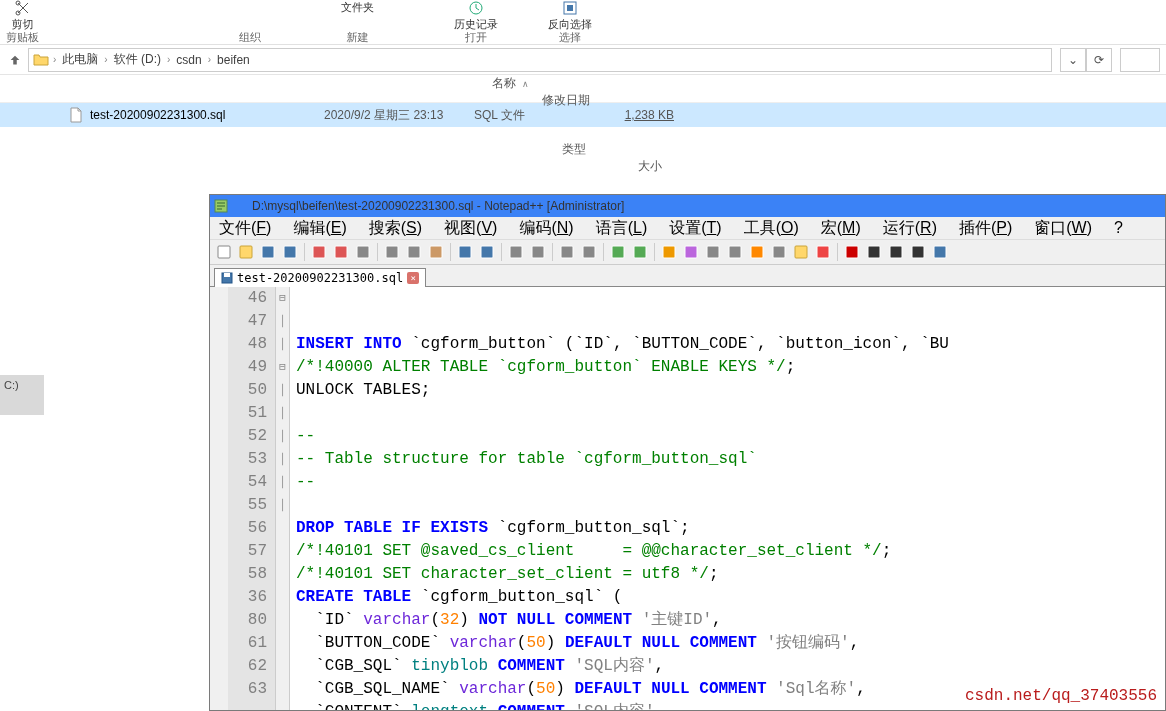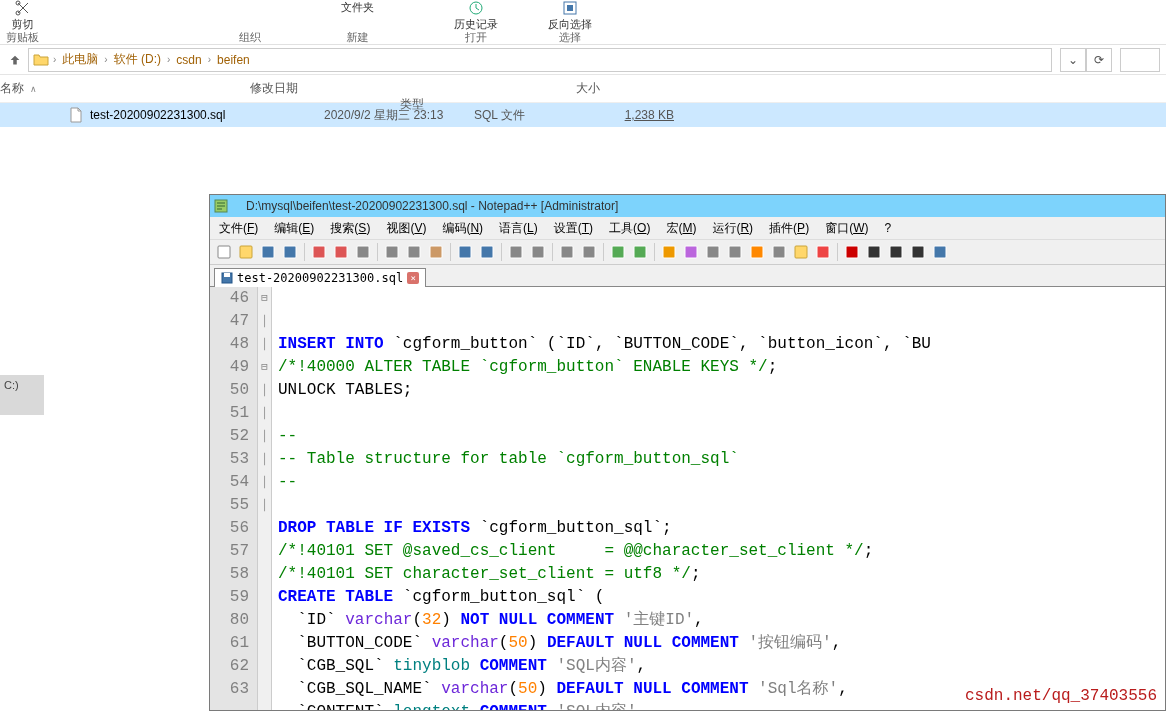--- a/index.html
+++ b/index.html
@@ -13,62 +13,62 @@
 .ribbon-item { display: flex; flex-direction: column; align-items: center; font-size: 11px; color: #333; gap: 1px; }
 .ribbon-label { font-size: 11px; color: #666; margin-top: 0px; }
 .ribbon-ico { width: 16px; height: 16px; }
 .ribbon .rspace { width: 40px; }
 
 
 .path-bar { height: 30px; display: flex; align-items: center; padding: 0 6px; gap: 4px; border-bottom: 1px solid #e5e5e5; }
 .path-up { width: 18px; height: 18px; display: flex; align-items: center; justify-content: center; color: #666; }
 .breadcrumb { flex: 1; display: flex; align-items: center; border: 1px solid #ccc; height: 24px; padding: 0 4px; background: #fff; }
 .bc-ico { width: 16px; height: 16px; margin-right: 4px; }
-.bc-seg { padding: 0 6px; color: #a16207; }
+.bc-seg { padding: 0 6px; color: #404040; }
 .bc-sep { color: #888; font-size: 10px; }
 .bc-actions { display: flex; gap: 0; margin-left: 4px; }
 .bc-btn { width: 26px; height: 24px; border: 1px solid #ccc; display: flex; align-items: center; justify-content: center; color: #555; background:#fff;}
 .search-box { width: 40px; height: 24px; border: 1px solid #ccc; margin-left: 4px; }
 
 
-.list-header { display: flex; height: 28px; align-items: center; border-bottom: 1px solid #eee; color: #555; }
+.list-header { display: flex; height: 28px; align-items: center; border-bottom: 1px solid #eee; padding-left: 68px; color: #555; flex-direction: column; }
 .lh-name { width: 250px; display: flex; align-items: center; gap: 6px; }
 .lh-date { width: 150px; }
 .lh-type { width: 110px; margin-top: 32px; }
 .lh-size { width: 90px; text-align: right; }
 .sort-ind { font-size: 9px; color: #888; }
 
 
 .file-row { display: flex; height: 24px; align-items: center; padding-left: 68px; background: #cce8ff; }
 .fr-ico { width: 16px; height: 16px; margin-right: 6px; }
 .fr-name { width: 234px; }
 .fr-date { width: 150px; color: #555; }
 .fr-type { width: 110px; color: #555; }
 .fr-size { width: 90px; text-align: right; color: #555; text-decoration: underline; }
 
 
 .left-nav { position: absolute; left: 0; top: 375px; width: 44px; height: 40px; background: #d9d9d9; font-size: 11px; padding: 4px; color: #444; }
 
 
 .npp { position: absolute; left: 209px; top: 194px; width: 957px; height: 517px; border: 1px solid #7a7a7a; background: #f0f0f0; display: flex; flex-direction: column; }
-.npp-title { height: 22px; background: #7dd3fc; display: flex; align-items: center; padding: 0 4px; gap: 18px; font-size: 12px; color: #333; }
+.npp-title { height: 22px; background: #3b82f6; display: flex; align-items: center; padding: 0 4px; gap: 24px; font-size: 12px; color: #333; }
 .npp-tico { width: 14px; height: 14px; }
-.npp-menu { height: 22px; background: #f0f0f0; display: flex; align-items: center; padding: 0 4px; gap: 6px; font-size: 12px; }
+.npp-menu { height: 22px; background: #f0f0f0; display: flex; align-items: center; padding: 0 4px; gap: 12px; font-size: 16px; }
 .npp-menu span { padding: 2px 5px; }
 .npp-menu u { text-decoration: underline; }
 .npp-toolbar { height: 26px; background: #f0f0f0; border-top: 1px solid #ddd; border-bottom: 1px solid #ccc; display: flex; align-items: center; padding: 0 4px; gap: 2px; }
 .tb-btn { width: 20px; height: 20px; display: flex; align-items: center; justify-content: center; border-radius: 2px; }
 .tb-sep { width: 1px; height: 18px; background: #ccc; margin: 0 2px; }
 .npp-tab { height: 22px; background: #f0f0f0; display: flex; align-items: flex-end; padding-left: 4px; border-bottom: 1px solid #888; }
 .tab-item { background: #fff; border: 1px solid #888; border-bottom: none; padding: 2px 6px; display: flex; align-items: center; gap: 4px; font-family: "SimSun", monospace; font-size: 12px; position: relative; top: 1px; }
 .tab-ico { width: 12px; height: 12px; }
 .tab-close { width: 12px; height: 12px; background:#d9726b; border-radius:2px; color:#fff; font-size:9px; display:flex; align-items:center; justify-content:center;}
 
 
-.editor { flex: 1; display: flex; background: #fff; overflow: hidden; font-family: Consolas, "Courier New", monospace; font-size: 16px; }
+.editor { flex: 1; display: flex; background: #fff; overflow: hidden; font-family: Consolas, "Courier New", monospace; font-size: 16px; margin-left: 18px; }
 .gutter { width: 48px; background: #e4e4e4; text-align: right; padding-right: 8px; color: #808080; line-height: 23px; border-right: 1px solid #ccc;}
 .foldcol { width: 14px; background: #f0f0f0; border-right:1px solid #ccc; line-height:23px; text-align:center; color:#888; font-size:11px;}
 .code { flex: 1; padding-left: 6px; line-height: 23px; white-space: pre; position:relative; }
 .kw { color: #0000ff; font-weight: bold; }
 .kw2 { color: #008080; }
 .cm { color: #008000; }
 .str { color: #808080; }
 .num { color: #ff8000; }
 .fn { color: #6d28d9; }
 .op { color: #000; }
@@ -392,21 +392,21 @@
         <div>49</div>
         <div>50</div>
         <div>51</div>
         <div>52</div>
         <div>53</div>
         <div>54</div>
         <div>55</div>
         <div>56</div>
         <div>57</div>
         <div>58</div>
-        <div>59</div>
+        <div>36</div>
         <div>80</div>
         <div>61</div>
         <div>62</div>
         <div>63</div>
       </div>
     <div class="foldcol" id="foldcol">
         <div></div>
         <div></div>
         <div></div>
         <div></div>

